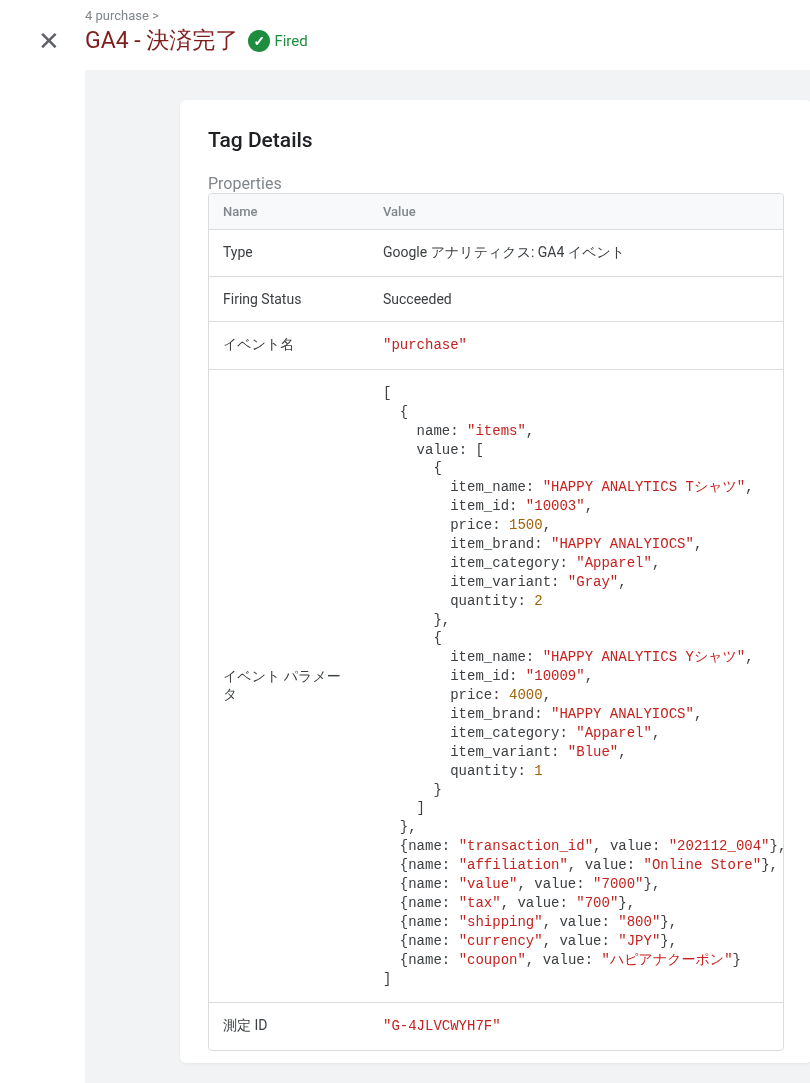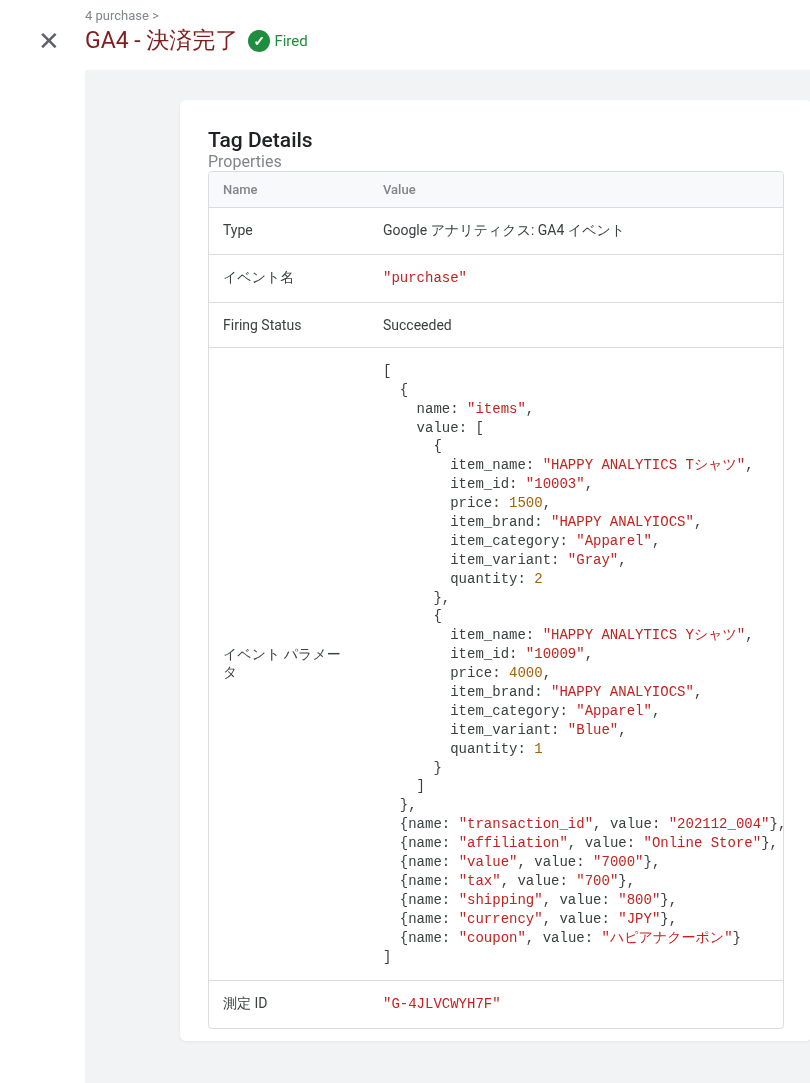--- a/index.html
+++ b/index.html
@@ -83,20 +83,21 @@
   background: #fff;
   border-radius: 6px;
   padding: 28px 28px 12px 28px;
   width: 632px;
   box-shadow: 0 1px 3px rgba(0,0,0,0.06);
 }
 .card-title {
   font-size: 21px;
   font-weight: 500;
   color: #202124;
+  margin-bottom: 22px;
 }
 .section-title {
   font-size: 16px;
   color: #80868b;
   font-weight: 400;
 }
 .prop-table {
   border: 1px solid #dadce0;
   border-radius: 4px;
   overflow: hidden;
@@ -165,26 +166,26 @@
         <div class="prop-table">
           <div class="prop-head">
             <div class="col-name">Name</div>
             <div class="col-value">Value</div>
           </div>
           <div class="prop-row">
             <div class="col-name">Type</div>
             <div class="col-value">Google アナリティクス: GA4 イベント</div>
           </div>
           <div class="prop-row">
+            <div class="col-name">Firing Status</div>
+            <div class="col-value">Succeeded</div>
+          </div>
+          <div class="prop-row">
             <div class="col-name">イベント名</div>
             <div class="col-value code"><span class="s">"purchase"</span></div>
-          </div>
-          <div class="prop-row">
-            <div class="col-name">Firing Status</div>
-            <div class="col-value">Succeeded</div>
           </div>
           <div class="prop-row">
             <div class="col-name" style="align-self:center">イベント パラメータ</div>
             <div class="col-value code" id="event-params-value">[
   {
     <span class="k">name</span>: <span class="s">"items"</span>,
     <span class="k">value</span>: [
       {
         <span class="k">item_name</span>: <span class="s">"HAPPY ANALYTICS Tシャツ"</span>,
         <span class="k">item_id</span>: <span class="s">"10003"</span>,

